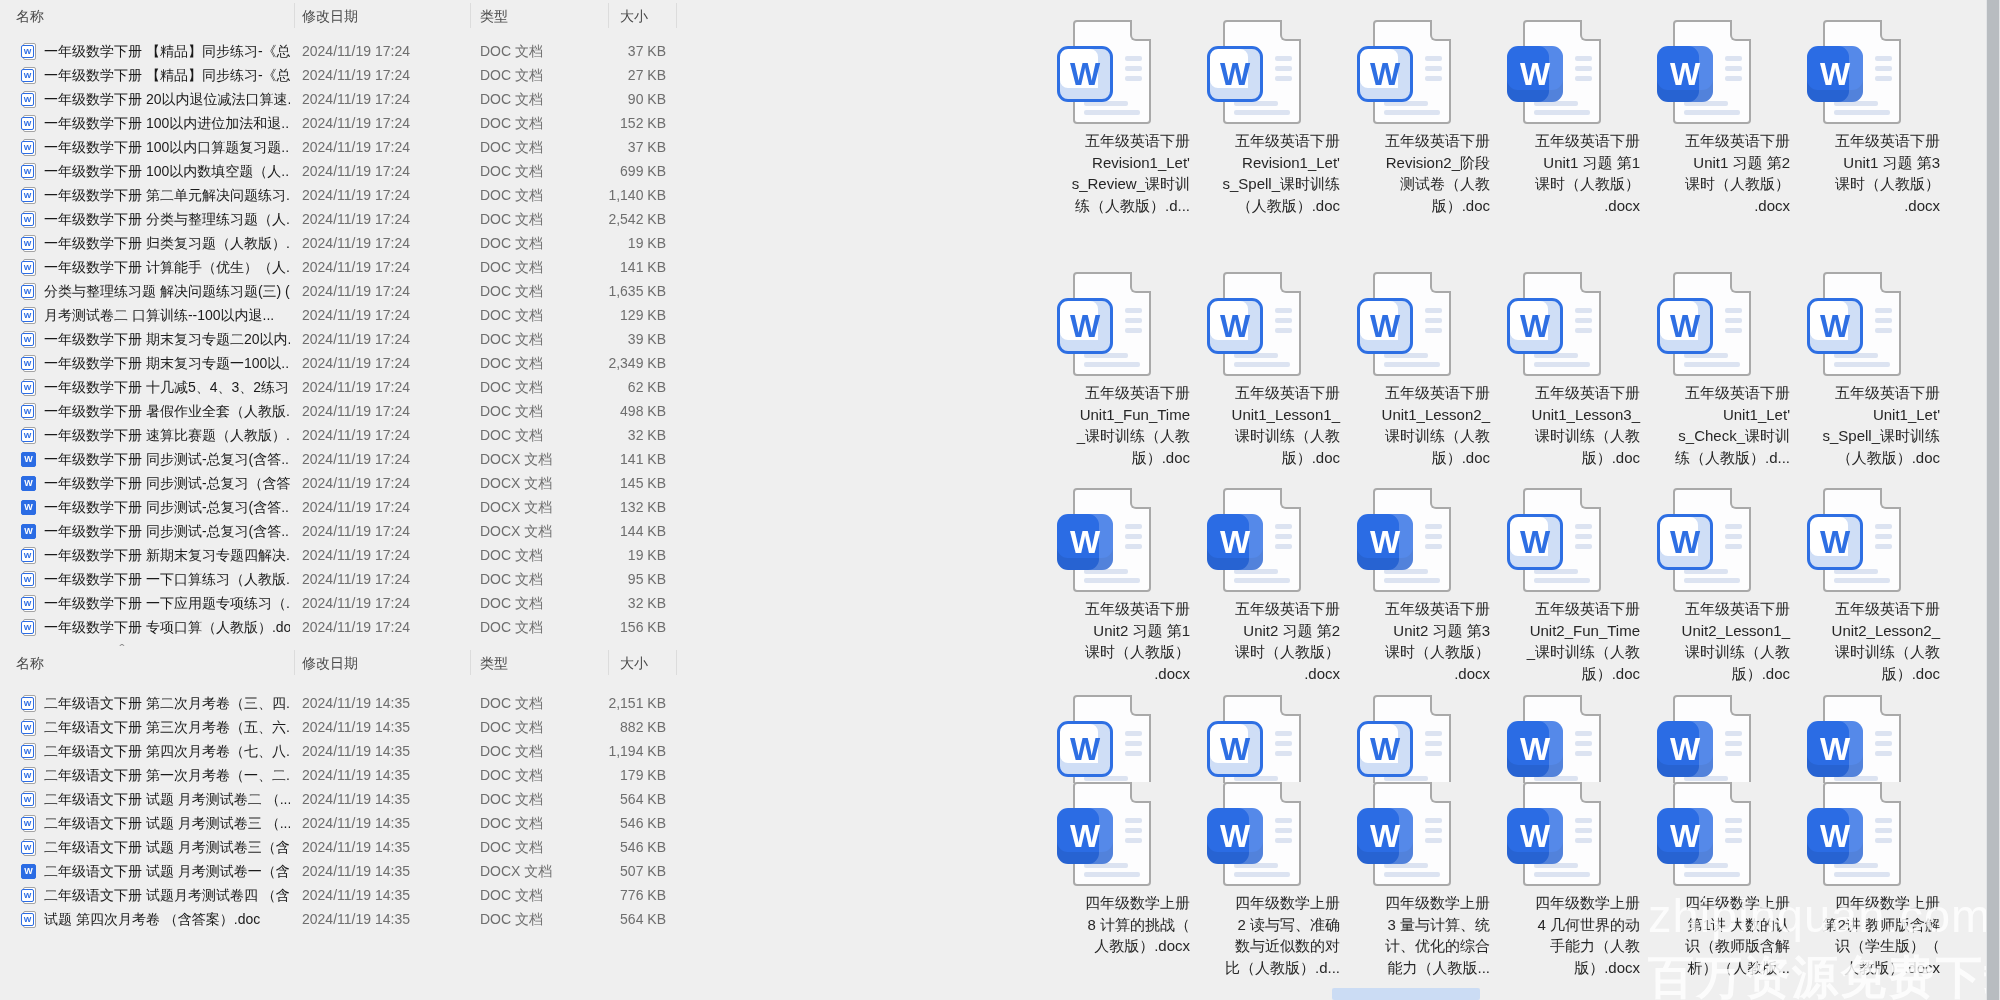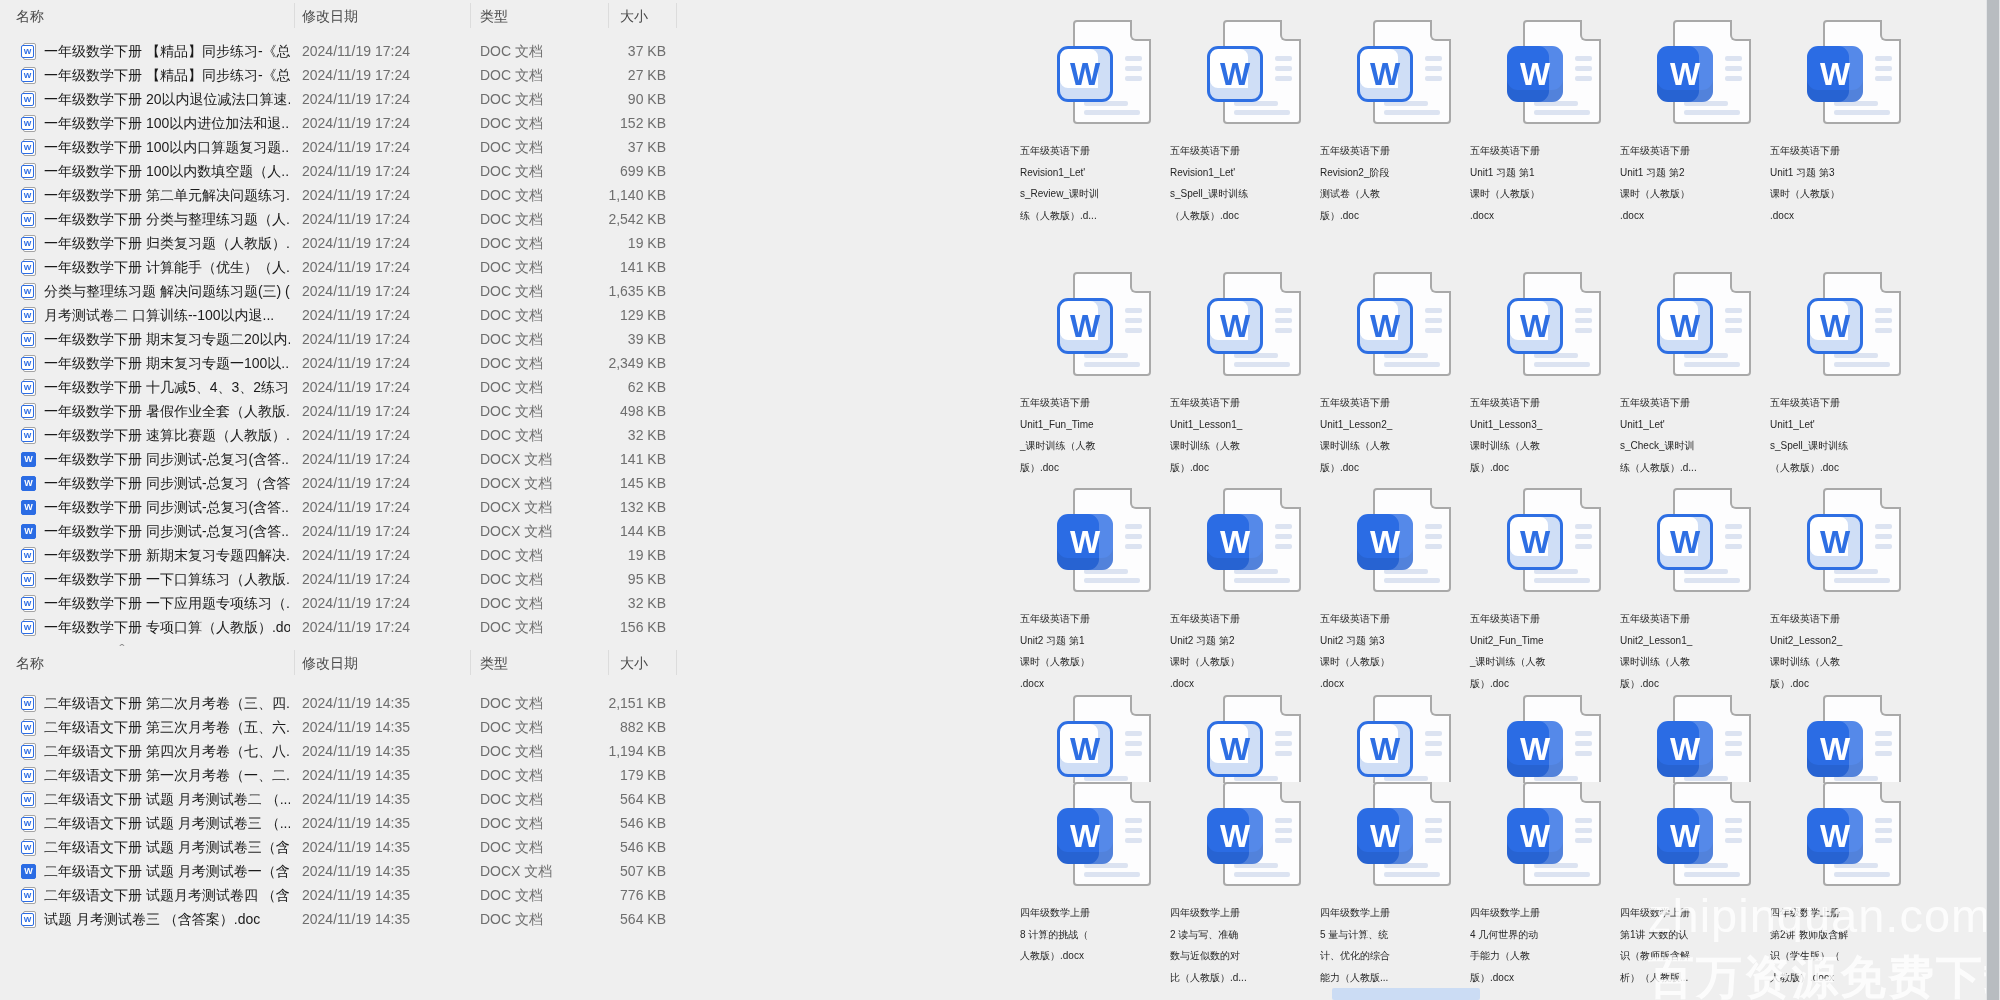--- a/index.html
+++ b/index.html
@@ -56,21 +56,21 @@
   .doc-icon .l3{right:7px;top:54px;width:17px;}
   .doc-icon .l4{left:9px;bottom:16px;width:44px;}
   .doc-icon .l5{left:9px;bottom:7px;width:56px;}
   .doc-icon .badge{position:absolute;left:0;top:26px;width:56px;height:56px;border-radius:11px;
                    box-sizing:border-box;display:flex;align-items:center;justify-content:center;
                    font-weight:bold;font-size:32px;}
   .doc-icon.doc .badge{background:#fff;border:3px solid #2e6fe3;color:#2e6fe3;
                        box-shadow:inset -12px 0 0 #cfdef6, inset 0 -11px 0 #cfdef6;}
   .doc-icon.docx .badge{background:#2b6ce4;color:#fff;
                         box-shadow:inset -14px 0 0 rgba(255,255,255,.20), inset 0 -12px 0 rgba(0,0,0,.08);}
-  .glabel{margin-top:14px;font-size:10px;line-height:21.5px;text-align:left;color:#262626;}
+  .glabel{margin-top:4px;font-size:15px;line-height:21.5px;text-align:right;color:#262626;}
 
   
   .selbar{position:absolute;left:1332px;top:988px;width:148px;height:12px;
           background:#cbdcf4;border-radius:2px;}
 
   
   .watermark{position:absolute;left:1648px;top:888px;width:400px;color:rgba(255,255,255,0.82);
              z-index:4;pointer-events:none;}
   .wm1{font-size:47px;letter-spacing:1px;white-space:nowrap;}
   .wm2{font-size:46px;font-weight:bold;white-space:nowrap;margin-top:4px;letter-spacing:2px;}
@@ -445,21 +445,21 @@
           <span class="fname">二年级语文下册 试题月考测试卷四 （含...</span>
           <span class="fdate">2024/11/19 14:35</span>
           <span class="ftype">DOC 文档</span>
           <span class="fsize">776 KB</span>
         </div>
         <div class="lrow">
           <span class="fi doc">
             <i class="pg"></i>
             <i class="wb" style="font-style: normal;">W</i>
           </span>
-          <span class="fname">试题 月考测试卷三 （含答案）.doc</span>
+          <span class="fname">试题 第四次月考卷 （含答案）.doc</span>
           <span class="fdate">2024/11/19 14:35</span>
           <span class="ftype">DOC 文档</span>
           <span class="fsize">564 KB</span>
         </div>
       </div>
 
   </section>
 
   <section class="gridwrap" id="grid">
       <div class="gitem" style="left: 1020px; top: 20px;">
@@ -1028,21 +1028,21 @@
               <b class="ln l4"></b>
               <b class="ln l5"></b>
             </div>
             <div class="badge">
               <span>W</span>
             </div>
           </div>
         </div>
         <div class="glabel">
           <div>四年级数学上册</div>
-          <div>5 量与计算、统</div>
+          <div>3 量与计算、统</div>
           <div>计、优化的综合</div>
           <div>能力（人教版...</div>
         </div>
       </div>
       <div class="gitem" style="left: 1470px; top: 782px;">
         <div class="iconclip">
           <div class="doc-icon docx">
             <div class="page">
               <i class="fold"></i>
               <b class="ln l1"></b>

